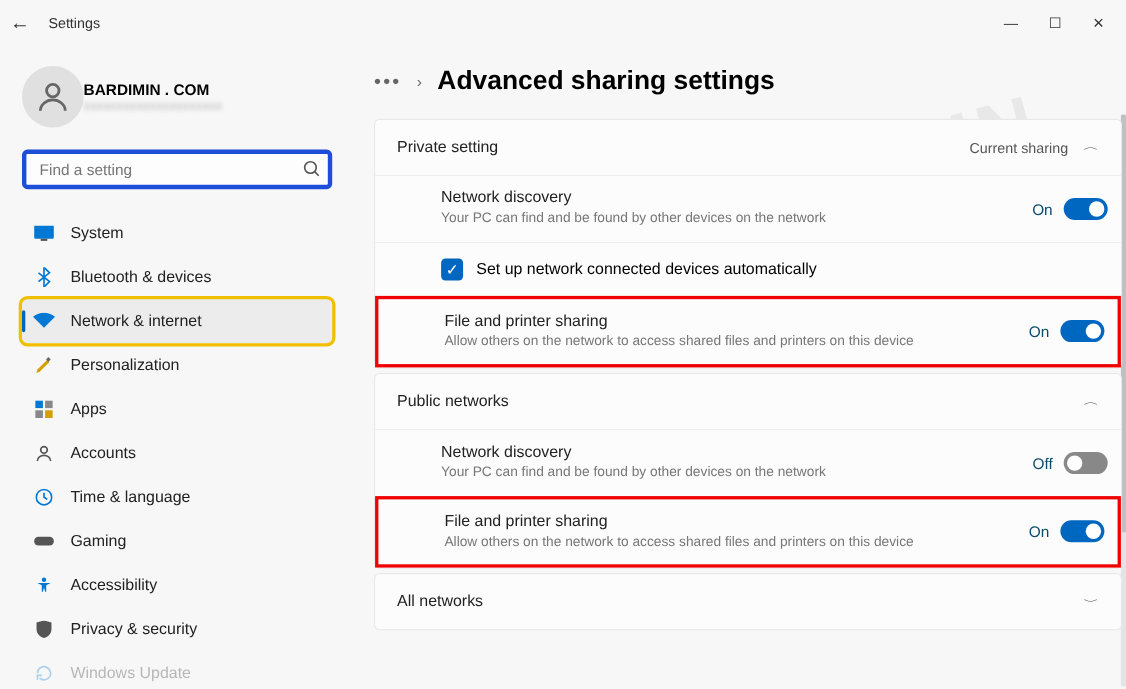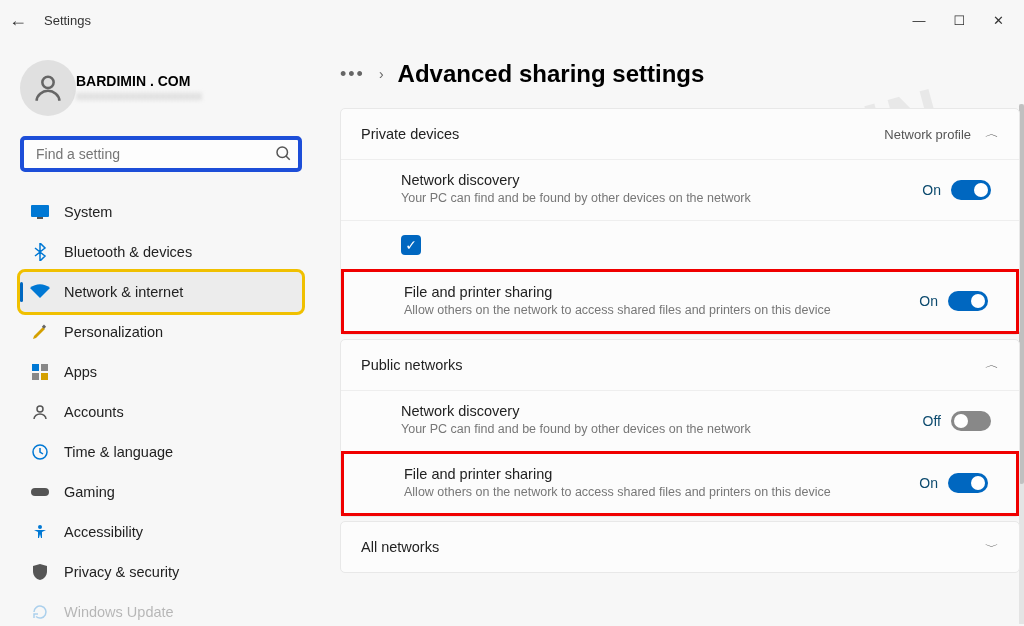--- a/index.html
+++ b/index.html
@@ -37,21 +37,21 @@
 .breadcrumb .dots { font-size:18px; color:#666; letter-spacing:2px; }
 .breadcrumb .chev { font-size:14px; color:#666; }
 .breadcrumb h1 { font-size: 24px; font-weight:700; }
 
 .panel { background:#fcfcfc; border:1px solid #e8e8e8; border-radius:5px; margin-bottom: 4px; }
 .section-head { display:flex; align-items:center; padding: 16px 20px; }
 .section-head .stitle { font-size:14.5px; color:#222; }
 .section-head .right { margin-left:auto; display:flex; align-items:center; gap:14px; font-size:13px; color:#555;}
 .section-head .chevup { font-size:14px; color:#555; transform:scaleY(0.7);}
 
-.row { display:flex; align-items:center; padding: 12px 28px 12px 60px; border-top: 1px solid #eee;}
+.row { display:flex; align-items:center; padding: 12px 12px 12px 60px; border-top: 1px solid #eee;}
 .row .texts { flex:1; padding-right: 80px;}
 .row .rtitle { font-size: 14.5px; color:#222; }
 .row .rdesc { font-size: 12.5px; color:#777; line-height:1.4; margin-top:2px; }
 .row .state { font-size: 14px; color:#0c4a6e; margin-right: 10px; }
 .toggle { width: 40px; height:20px; border-radius:10px; position:relative; }
 .toggle.on { background:#0067c0; }
 .toggle.off { background:#888; }
 .toggle::after { content:""; position:absolute; width:14px; height:14px; border-radius:50%; background:#fff; top:3px; }
 .toggle.on::after { right:3px; }
 .toggle.off::after { left:3px; }
@@ -211,36 +211,37 @@
     <div class="watermark">BARDIMIN</div>
 
     <div class="breadcrumb">
       <span class="dots">•••</span>
       <span class="chev">›</span>
       <h1>Advanced sharing settings</h1>
     </div>
 
     <div class="panel">
       <div class="section-head">
-        <span class="stitle">Private devices</span>
+        <span class="stitle">Private setting</span>
         <div class="right">
-          <span>Network profile</span>
+          <span>Current sharing</span>
           <span class="chevup">︿</span>
         </div>
       </div>
       <div class="row">
         <div class="texts">
           <div class="rtitle">Network discovery</div>
           <div class="rdesc">Your PC can find and be found by other devices on the network</div>
         </div>
         <span class="state">On</span>
         <div class="toggle on"></div>
       </div>
       <div class="checkbox-row">
         <div class="checkbox">✓</div>
+        <span class="checkbox-label">Set up network connected devices automatically</span>
       </div>
       <div class="row red-box">
         <div class="texts">
           <div class="rtitle">File and printer sharing</div>
           <div class="rdesc">Allow others on the network to access shared files and printers on this device</div>
         </div>
         <span class="state">On</span>
         <div class="toggle on"></div>
       </div>
     </div>

